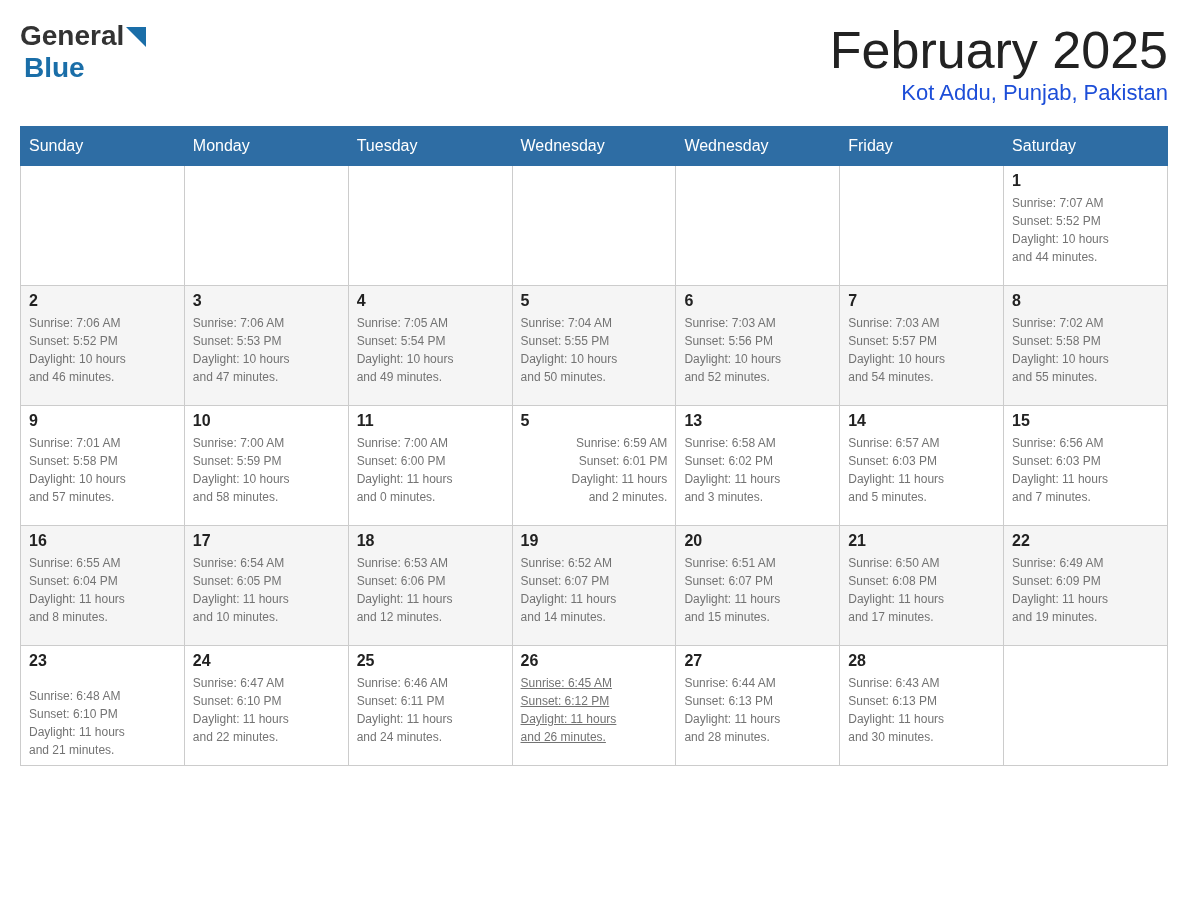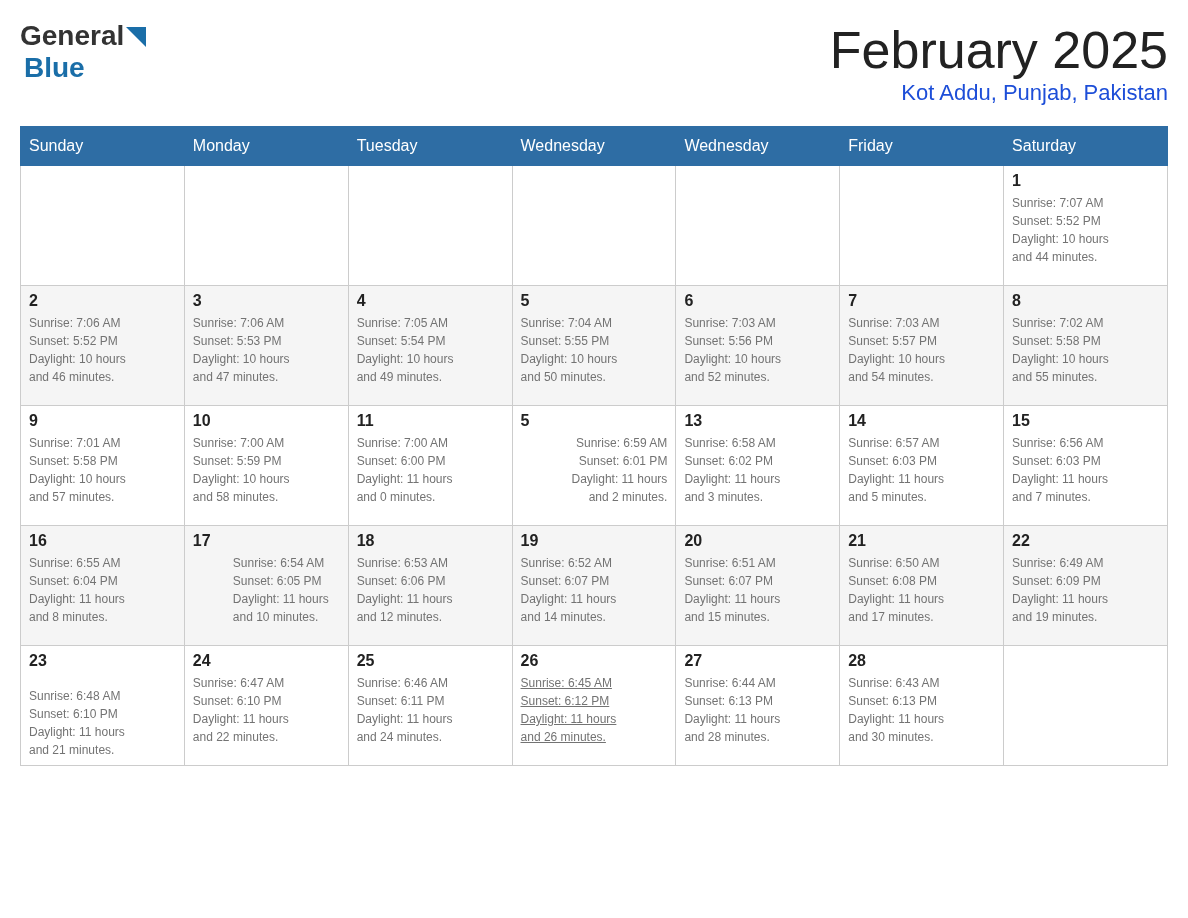--- a/index.html
+++ b/index.html
@@ -228,21 +228,21 @@
       <tr>
         <td>
           <span class="day-number">16</span>
           <div class="day-info" style="white-space: pre-line;">Sunrise: 6:55 AM
 Sunset: 6:04 PM
 Daylight: 11 hours
 and 8 minutes.</div>
         </td>
         <td>
           <span class="day-number">17</span>
-          <div class="day-info" style="white-space: pre-line; margin-left: 40px;">Sunrise: 6:54 AM
+          <div class="day-info" style="white-space: pre-line;">Sunrise: 6:54 AM
 Sunset: 6:05 PM
 Daylight: 11 hours
 and 10 minutes.</div>
         </td>
         <td>
           <span class="day-number">18</span>
           <div class="day-info" style="white-space: pre-line;">Sunrise: 6:53 AM
 Sunset: 6:06 PM
 Daylight: 11 hours
 and 12 minutes.</div>

